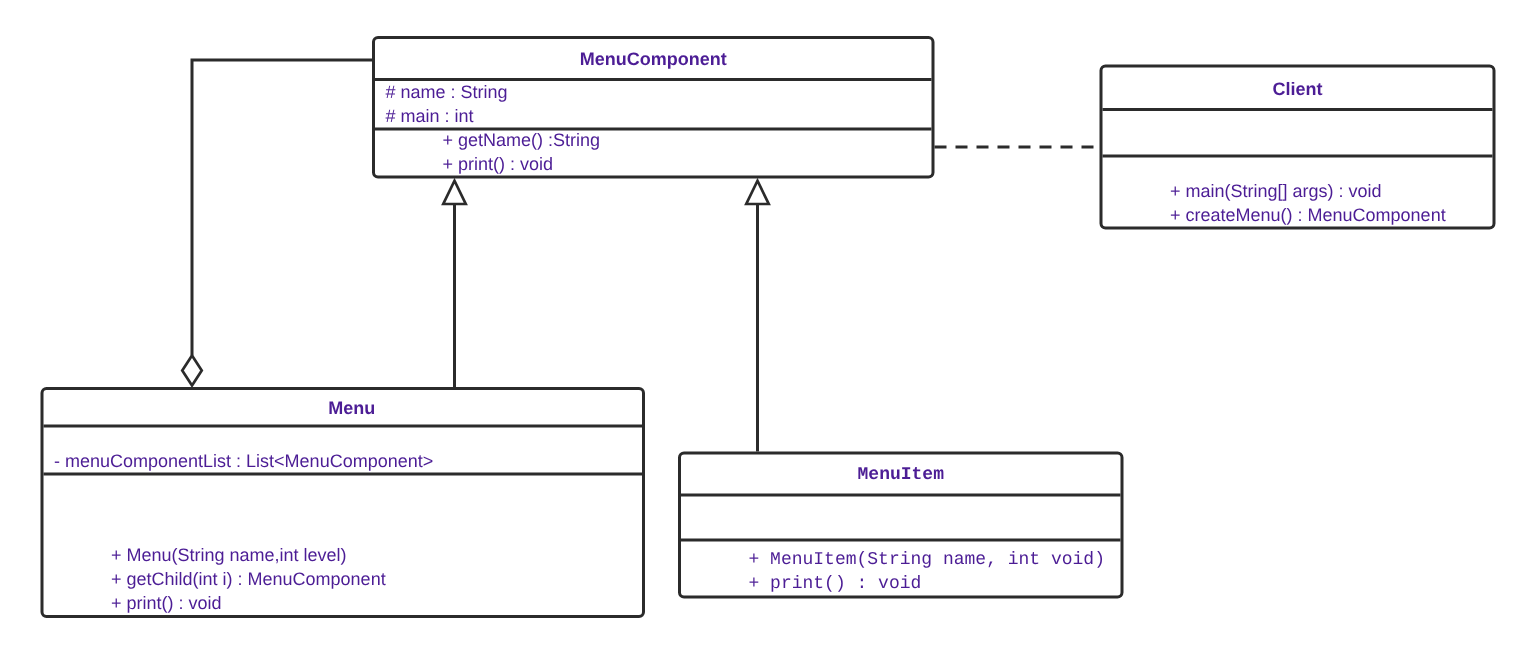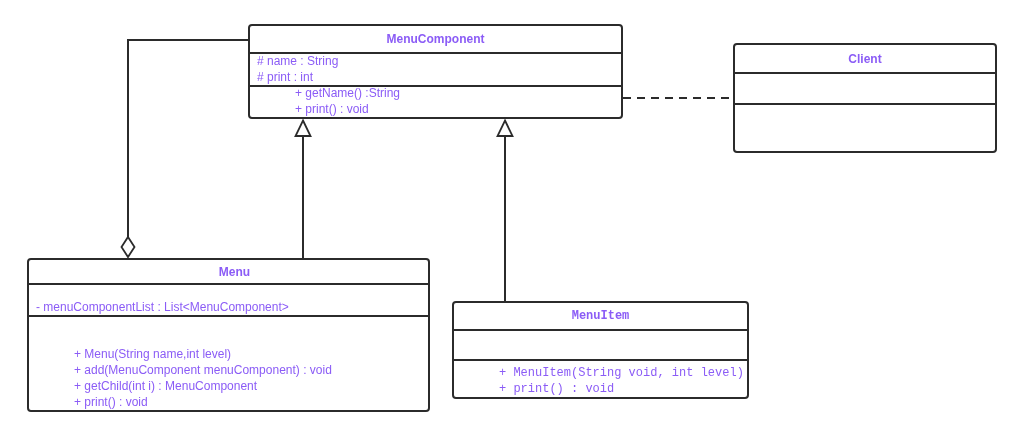--- a/index.html
+++ b/index.html
@@ -1,18 +1,18 @@
 <!DOCTYPE html>
 <html><head>
 <meta charset="utf-8">
 <style>
   html,body{margin:0;padding:0;background:#ffffff;}
   .stage{
     position:relative;width:1018px;height:438px;background:#ffffff;overflow:hidden;
-    font-family:"Liberation Sans","DejaVu Sans",sans-serif;color:#8b5cf6;
+    font-family:"Liberation Sans","DejaVu Sans",sans-serif;color:#4c1d95;
   }
   .connectors{position:absolute;top:0;left:0;z-index:0;}
   .cls{
     position:absolute;z-index:1;background:#ffffff;border:2px solid #2b2b2b;border-radius:4px;
     box-sizing:border-box;display:flex;flex-direction:column;
   }
   .cls-title{
     flex:0 0 auto;box-sizing:border-box;border-bottom:2px solid #2b2b2b;
     font-weight:700;font-size:12px;display:flex;align-items:center;justify-content:center;
     white-space:nowrap;
@@ -41,48 +41,51 @@
     <line x1="505" y1="301" x2="505" y2="135" stroke="#2b2b2b" stroke-width="2"></line>
     <polygon points="505,120.5 512.5,136 497.5,136" fill="#ffffff" stroke="#2b2b2b" stroke-width="1.8"></polygon>
 
     <line x1="623" y1="98" x2="733" y2="98" stroke="#2b2b2b" stroke-width="2" stroke-dasharray="8 6"></line>
   </svg>
 
   <div class="cls" style="left:248px;top:24px;width:375px;height:95px;">
     <div class="cls-title" style="height:28px;">MenuComponent</div>
     <div class="compartment cls-attrs" style="height:33px;">
       <div class="row"># name : String</div>
-      <div class="row"># print : int</div>
+      <div class="row"># main : int</div>
     </div>
     <div class="compartment cls-methods">
       <div class="row">+ getName() :String</div>
       <div class="row">+ print() : void</div>
     </div>
   </div>
 
   <div class="cls" style="left:733px;top:43px;width:264px;height:110px;">
     <div class="cls-title" style="height:29px;">Client</div>
     <div class="compartment cls-attrs" style="height:31px;"></div>
+    <div class="compartment cls-methods">
+      <div class="row">+ main(String[] args) : void</div>
+      <div class="row">+ createMenu() : MenuComponent</div>
+    </div>
   </div>
 
   <div class="cls" style="left:27px;top:258px;width:403px;height:154px;">
     <div class="cls-title" style="height:25px;padding-left:12px;">Menu</div>
     <div class="compartment cls-attrs" style="height:32px;">
       <div class="row">- menuComponentList : List&lt;MenuComponent&gt;</div>
     </div>
     <div class="compartment cls-methods">
       <div class="row">+ Menu(String name,int level)</div>
-      <div class="row">+ add(MenuComponent menuComponent) : void</div>
       <div class="row">+ getChild(int i) : MenuComponent</div>
       <div class="row">+ print() : void</div>
     </div>
   </div>
 
   <div class="cls" style="left:452px;top:301px;width:297px;height:98px;font-family:Liberation Mono, monospace;">
     <div class="cls-title" style="height:28px;">MenuItem</div>
     <div class="compartment cls-attrs" style="height:30px;"></div>
     <div class="compartment cls-methods">
-      <div class="row">+ MenuItem(String void, int level)</div>
+      <div class="row">+ MenuItem(String name, int void)</div>
       <div class="row">+ print() : void</div>
     </div>
   </div>
 
 </div>
 
 </body></html>

